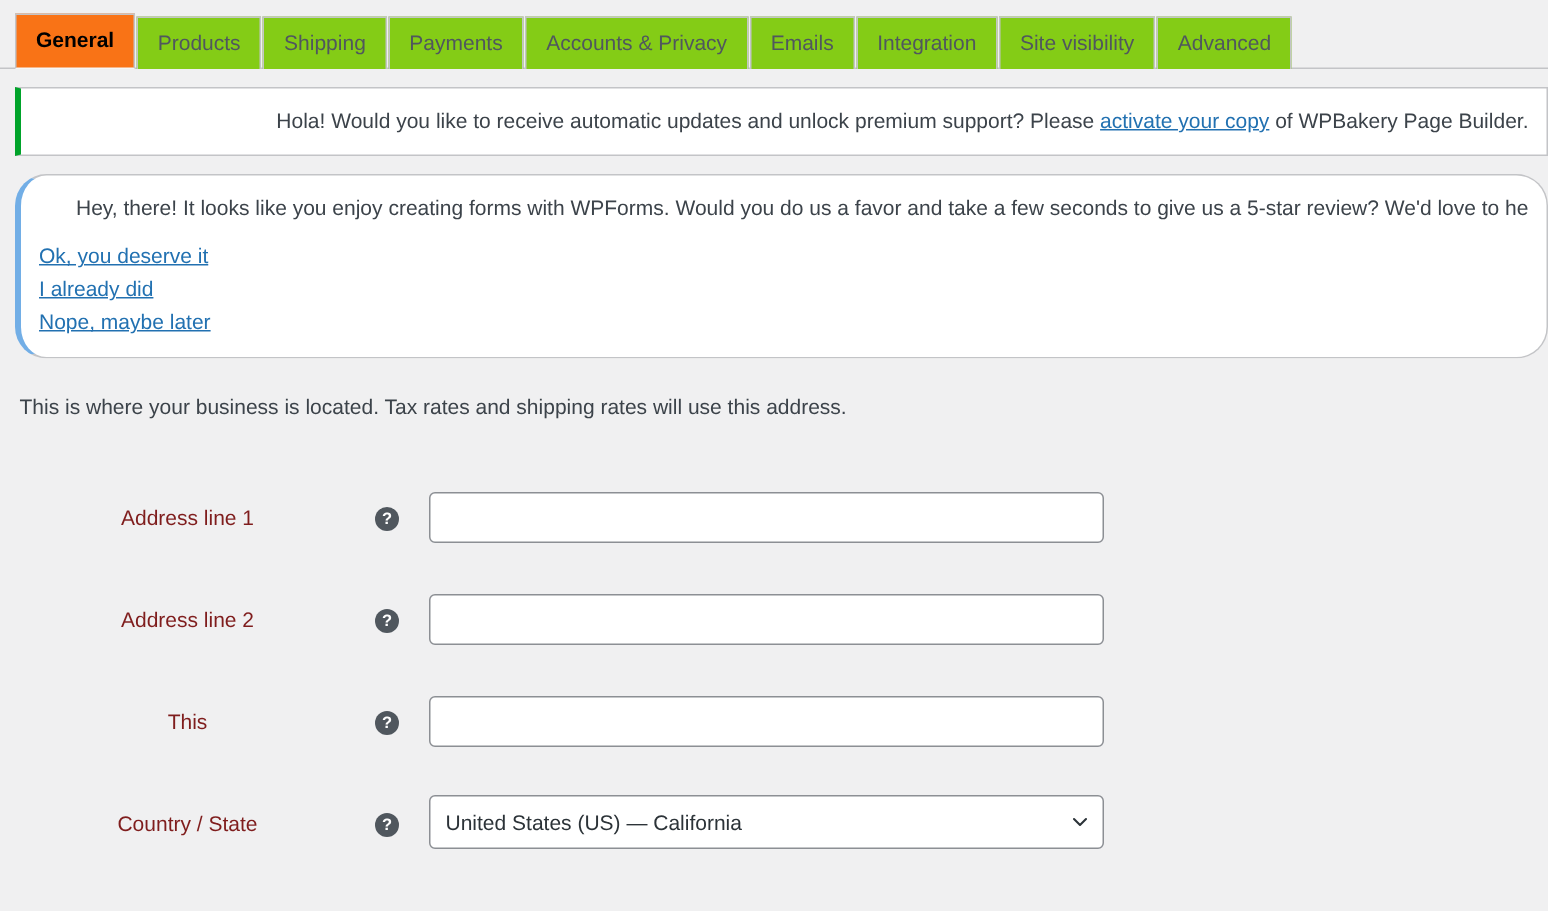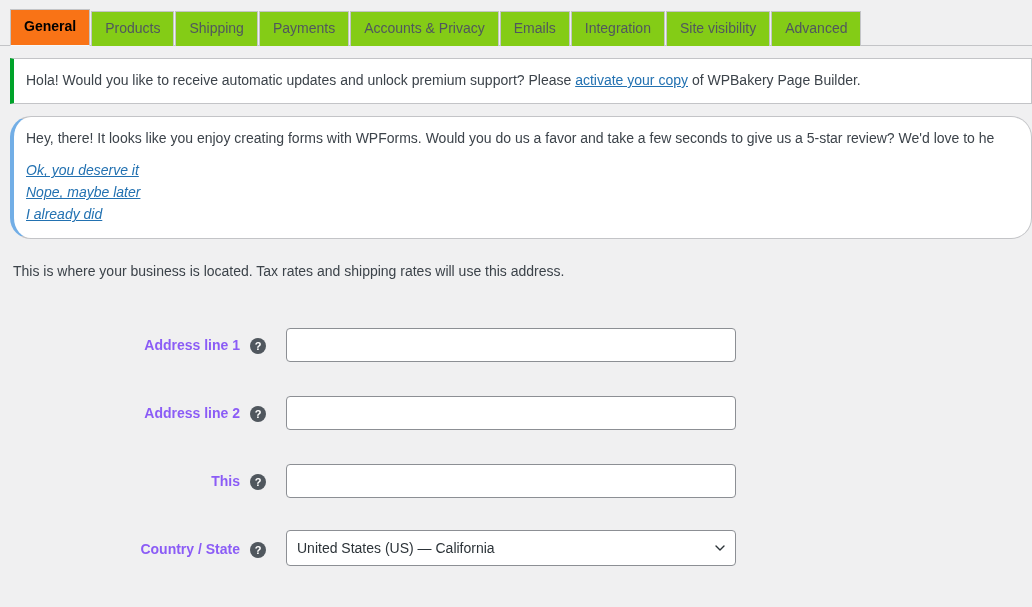--- a/index.html
+++ b/index.html
@@ -69,26 +69,26 @@
     white-space: nowrap;
     overflow: hidden;
   }
   .notice-success { border-left-color: #00a32a; }
   .notice-info {
     border-left-color: #72aee6;
     white-space: normal;
     padding-bottom: 13px;
     border-radius: 21px;
   }
-  .notice p { margin: 0; }
+  .notice p { margin: 0; text-align: right; }
   .notice a {
     color: #2271b1;
     text-decoration: underline;
   }
-  .notice-links { margin-top: 10px; font-style: italic; }
+  .notice-links { margin-top: 10px; }
   .notice-links a {
     display: block;
     line-height: 22px;
     color: #2271b1;
     text-decoration: underline;
   }
   .wpforms-text { white-space: nowrap; }
 
   
   .section { padding: 24px 10px 0 10px; }
@@ -105,24 +105,24 @@
     color: #3c434a;
   }
 
   
   .form-table { width: 100%; border-collapse: collapse; }
   .form-table tr { height: 68px; }
   .form-row-label {
     width: 240px;
     padding: 0 10px 0 0;
     vertical-align: middle;
-    font-weight: bold;
-    font-size: 14px;
-    color: #8b5cf6;
-    text-align: right;
+    font-weight: normal;
+    font-size: 14px;
+    color: #7f1d1d;
+    text-align: center;
   }
   .form-row-help {
     width: 36px;
     vertical-align: middle;
     padding: 0;
   }
   .form-row-field { vertical-align: middle; padding: 0; }
 
   .help-tip {
     display: inline-block;
@@ -191,22 +191,22 @@
 <div class="notices">
 
   <div class="notice notice-success">
     <p><span>Hola! Would you like to receive automatic updates and unlock premium support? Please </span><a href="#">activate your copy</a><span> of WPBakery Page Builder.</span></p>
   </div>
 
   <div class="notice notice-info">
     <p class="wpforms-text">Hey, there! It looks like you enjoy creating forms with WPForms. Would you do us a favor and take a few seconds to give us a 5-star review? We'd love to he</p>
     <div class="notice-links">
       <a href="#">Ok, you deserve it</a>
+      <a href="#">I already did</a>
       <a href="#">Nope, maybe later</a>
-      <a href="#">I already did</a>
     </div>
   </div>
 
 </div>
 
 <div class="section">
 
   <p class="section-desc">This is where your business is located. Tax rates and shipping rates will use this address.</p>
 
   <table class="form-table">

